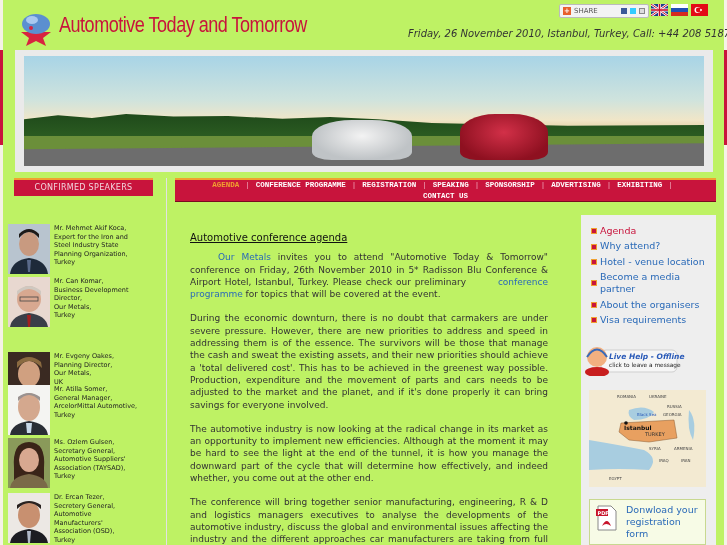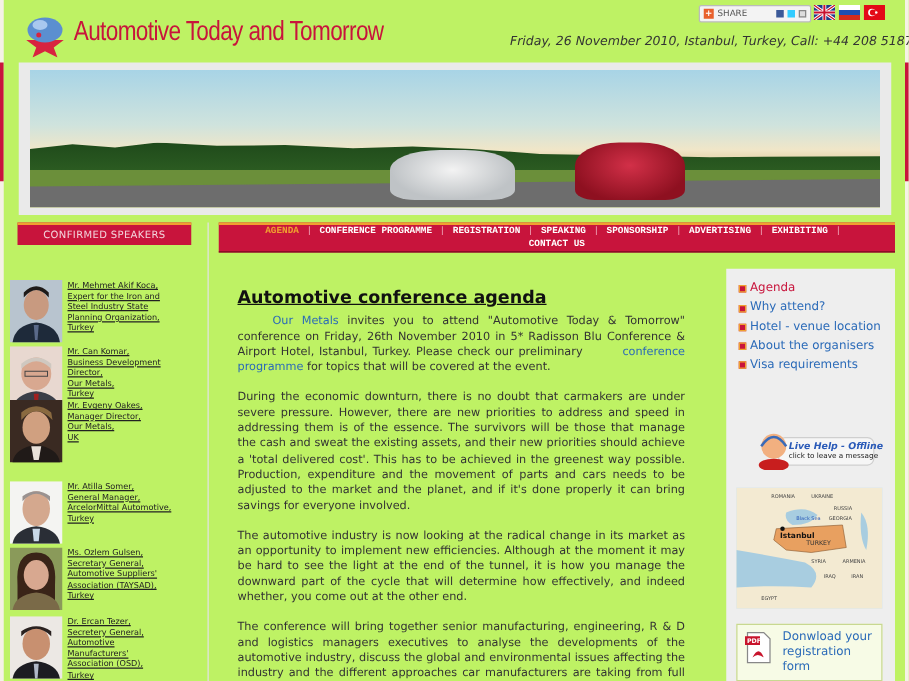--- a/index.html
+++ b/index.html
@@ -26,42 +26,42 @@
   .grass { position: absolute; left: 0; top: 80px; width: 100%; height: 30px; background: #6b8f3a; }
   .road { position: absolute; left: 0; top: 86px; width: 100%; height: 24px; background: #6d6d6d; clip-path: polygon(0 30%, 100% 5%, 100% 100%, 0 100%); }
   .car1 { position: absolute; left: 288px; top: 64px; width: 100px; height: 40px; background: radial-gradient(ellipse at 50% 40%, #f3f3f3, #bfc3c6 70%); border-radius: 40% 40% 20% 20%; }
   .car2 { position: absolute; left: 436px; top: 58px; width: 88px; height: 46px; background: radial-gradient(ellipse at 50% 40%, #d23048, #8e1020 75%); border-radius: 40% 40% 18% 18%; }
 
   
   .left-col { position: absolute; left: 11px; top: 178px; width: 118px; }
   .speakers-head { width: 139px; height: 18px; background: #c8143c; border-top: 2px solid #f0a030; color: #f2d4dc; font-size: 8px; text-align: center; line-height: 15px; letter-spacing: 0.3px; }
   .speaker { position: absolute; left: 5px; display: flex; gap: 4px; }
   .speaker .photo { width: 42px; height: 50px; flex: none; }
-  .speaker .info { font-size: 6.5px; line-height: 8.6px; color: #222; width: 95px; text-decoration: underline; }
+  .speaker .info { font-size: 6.5px; line-height: 8.6px; color: #222; width: 95px; }
   .divider-v { position: absolute; left: 163px; top: 178px; width: 1px; height: 367px; background: #e2e2e2; }
 
   
   .nav { position: absolute; left: 172px; top: 178px; width: 541px; height: 24px; background: #c8143c; border-top: 2px solid #f0a030; border-bottom: 1px solid #7a0a20; font-size: 7.5px; font-weight: bold; color: #fff; text-align: center; line-height: 11px; padding: 0 6px; font-family: Liberation Mono, monospace; }
   .nav .item { color: #fff; white-space: nowrap; }
   .nav .item.active { color: #f0a030; }
   .nav .sep { color: #f2b0c0; margin: 0 6px; font-weight: normal; }
 
   
   .main { position: absolute; left: 187px; top: 232px; width: 358px; font-size: 9px; color: #333; line-height: 12.3px; text-align: justify; }
-  .main h1 { font-size: 14px; font-weight: bold; text-decoration: underline; color: #111; margin-bottom: 7px; text-align: left; }
+  .main h1 { font-size: 10px; font-weight: normal; text-decoration: underline; color: #111; margin-bottom: 7px; text-align: left; }
   .main p { margin-bottom: 12px; }
   .main a { color: #2a6ab8; text-decoration: none; padding-left: 28px; }
 
   
   .right-col { position: absolute; left: 578px; top: 215px; width: 135px; height: 330px; background: #eeeeee; }
   .links { list-style: none; padding: 10px 0 0 10px; }
   .links li { display: flex; align-items: center; gap: 3px; font-size: 9.5px; line-height: 12.5px; margin-bottom: 2.8px; color: #2a6ab8; }
   .links li .bullet { width: 6px; height: 6px; background: #c8143c; border: 1px solid #f0a030; flex: none; }
   .links li.active { color: #c8143c; }
-  .livehelp { position: absolute; left: 24px; top: 129px; width: 96px; height: 32px; }
+  .livehelp { position: absolute; left: 2px; top: 129px; width: 96px; height: 32px; }
   .map { position: absolute; left: 8px; top: 175px; width: 117px; height: 97px; background: #d8e6ee; overflow: hidden; }
   .download { position: absolute; left: 8px; top: 284px; width: 117px; height: 46px; background: #f7fbe6; border: 1px solid #c8d890; display: flex; gap: 8px; padding: 4px 6px; }
   .pdf { width: 22px; height: 28px; flex: none; }
   .dl-text { font-size: 9.5px; line-height: 12px; color: #2a6ab8; }
 </style>
 </head>
 <body>
 
 <div class="edge-l"></div>
 <div class="edge-r"></div>
@@ -151,31 +151,31 @@
       </svg>
     <div class="info">
       <div>Mr. Can Komar,</div>
       <div>Business Development</div>
       <div>Director,</div>
       <div>Our Metals,</div>
       <div>Turkey</div>
     </div>
   </div>
 
-  <div class="speaker" style="top:320px">
+  <div class="speaker" style="top:352px">
     <svg class="photo" viewBox="0 0 42 50">
         <rect width="42" height="50" fill="#3a2a22"></rect>
         <ellipse cx="21" cy="22" rx="11" ry="13" fill="#d0a080"></ellipse>
         <path d="M9 16 Q21 2 34 16 L33 10 Q21 0 9 10Z" fill="#8a6a40"></path>
         <path d="M2 50 Q4 38 21 36 Q38 38 40 50Z" fill="#201a18"></path>
         <polygon points="17,37 25,37 23,48 19,48" fill="#e8e0d8"></polygon>
       </svg>
     <div class="info">
       <div>Mr. Evgeny Oakes,</div>
-      <div>Manager Director,</div>
+      <div>Planning Director,</div>
       <div>Our Metals,</div>
       <div>UK</div>
     </div>
   </div>
 
   <div class="speaker" style="top:385px">
     <svg class="photo" viewBox="0 0 42 50">
         <rect width="42" height="50" fill="#f4f4f2"></rect>
         <ellipse cx="21" cy="22" rx="11" ry="14" fill="#d4a88e"></ellipse>
         <path d="M10 16 Q21 4 32 16 L32 12 Q21 4 10 12Z" fill="#9a9290"></path>
@@ -244,20 +244,24 @@
           <span class="bullet"></span>
           <span>Agenda</span>
         </li>
       <li>
           <span class="bullet"></span>
           <span>Why attend?</span>
         </li>
       <li>
           <span class="bullet"></span>
           <span>Hotel - venue location</span>
+        </li>
+      <li style="width:110px">
+          <span class="bullet"></span>
+          <span>Become a media partner</span>
         </li>
       <li>
           <span class="bullet"></span>
           <span>About the organisers</span>
         </li>
       <li>
           <span class="bullet"></span>
           <span>Visa requirements</span>
         </li>
     </ul>

